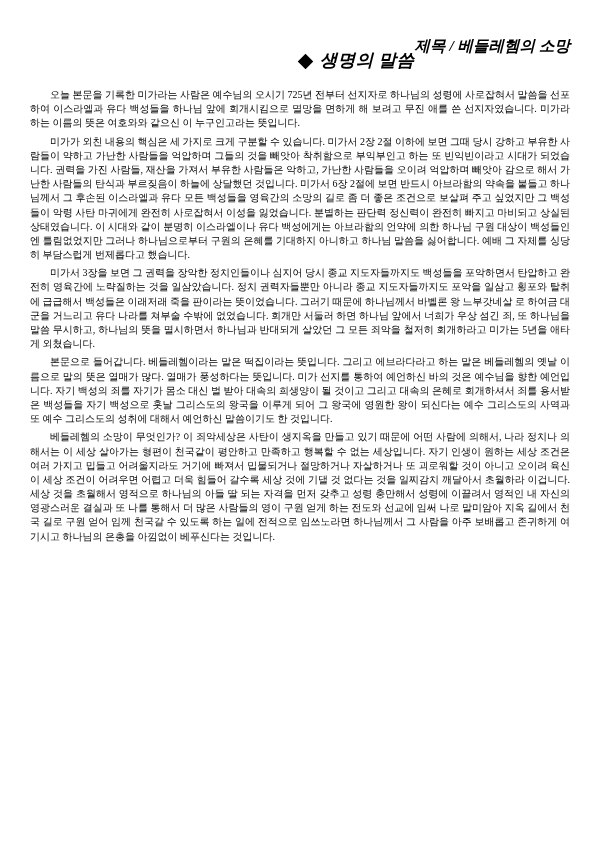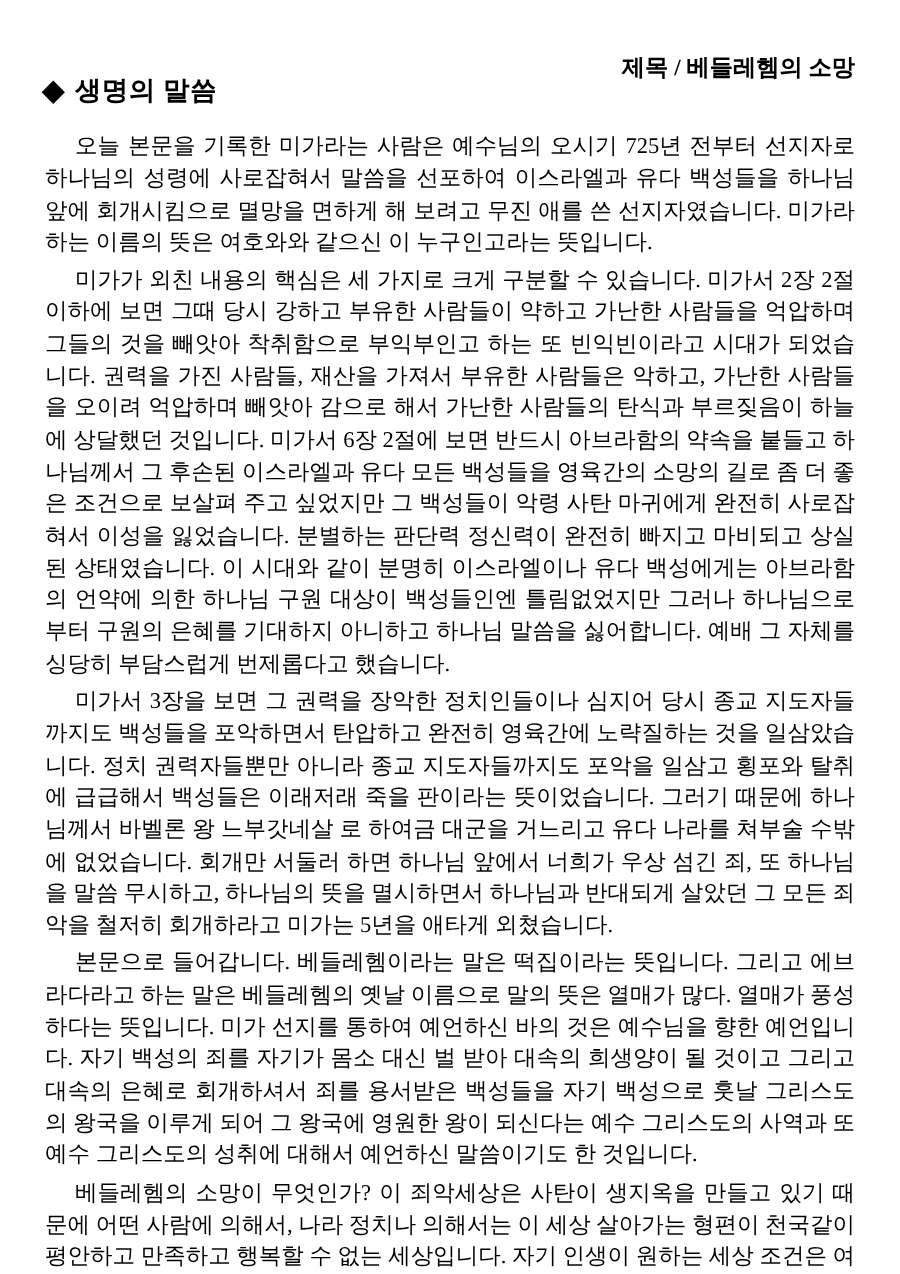--- a/index.html
+++ b/index.html
@@ -17,22 +17,23 @@
   .page {
     position: relative;
     width: 600px;
     height: 849px;
     box-sizing: border-box;
     padding: 34px 30px 10px 30px;
   }
   .header {
     display: flex;
     align-items: flex-start;
-    justify-content: space-between;
+    justify-content: flex-end;
     margin-bottom: 6px;
+    font-style: italic;
   }
   .header-left {
     display: flex;
     align-items: center;
     padding-top: 14px;
   }
   .diamond-icon {
     display: inline-block;
     width: 11px;
     height: 11px;
@@ -53,21 +54,21 @@
   }
   .header-right div {
     font-size: 15.5px;
     font-weight: bold;
   }
   .body-text {
     margin-top: 16px;
   }
   .body-text p {
     margin: 0;
-    font-size: 15px;
+    font-size: 10px;
     line-height: 1.42;
     text-align: justify;
     text-justify: inter-character;
     text-indent: 20px;
     word-break: break-all;
   }
   .body-text p + p {
     margin-top: 4px;
   }
 </style>

